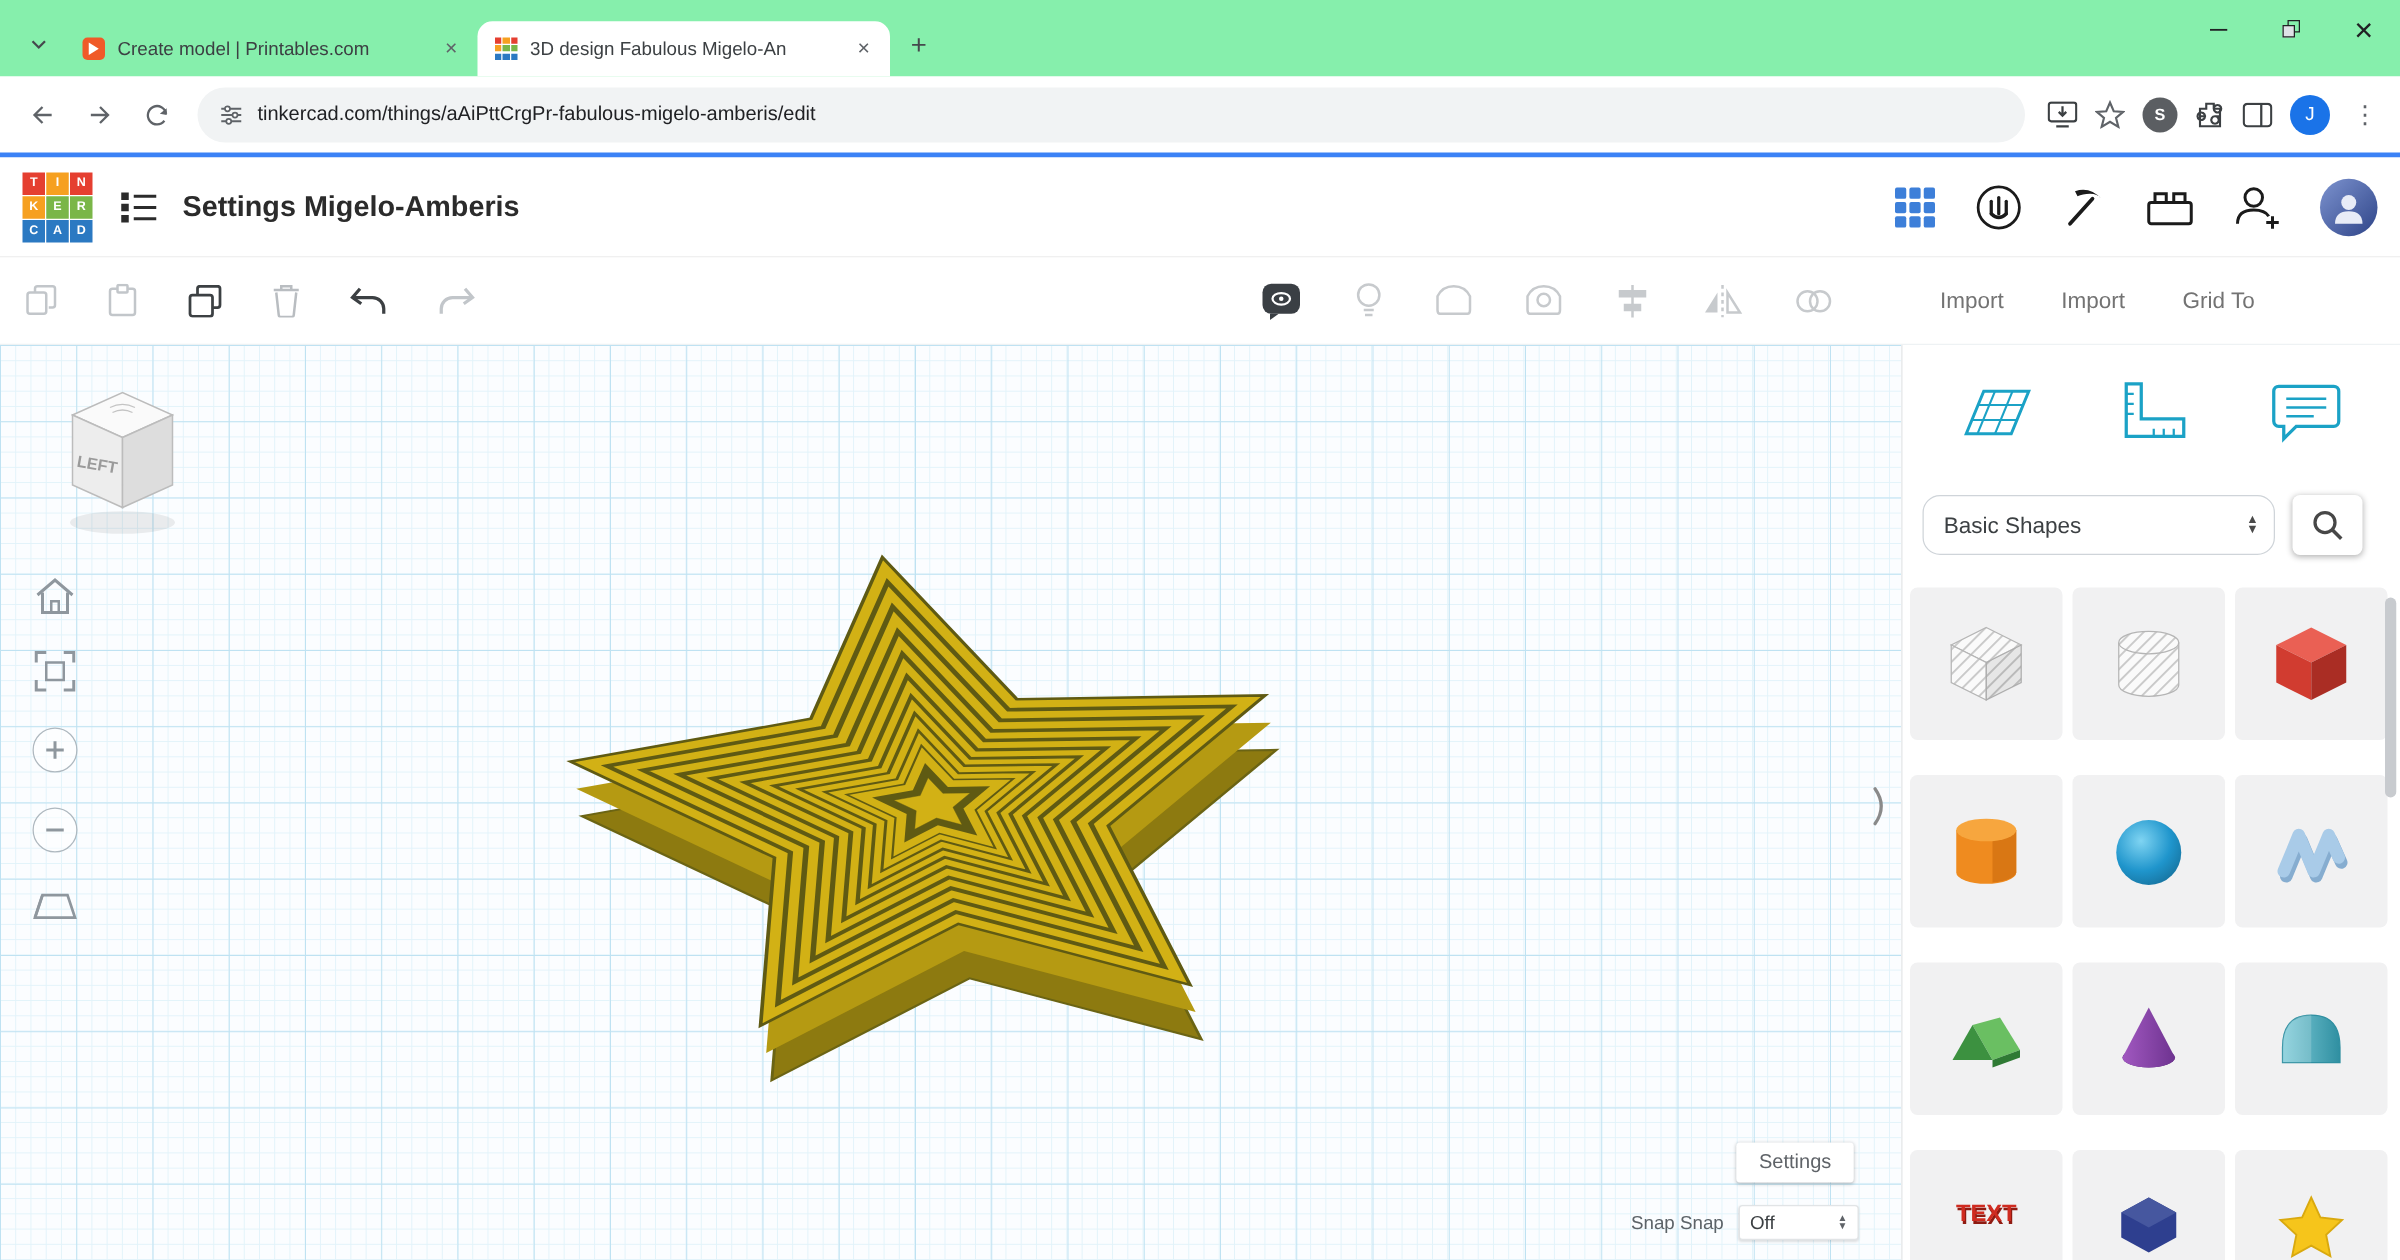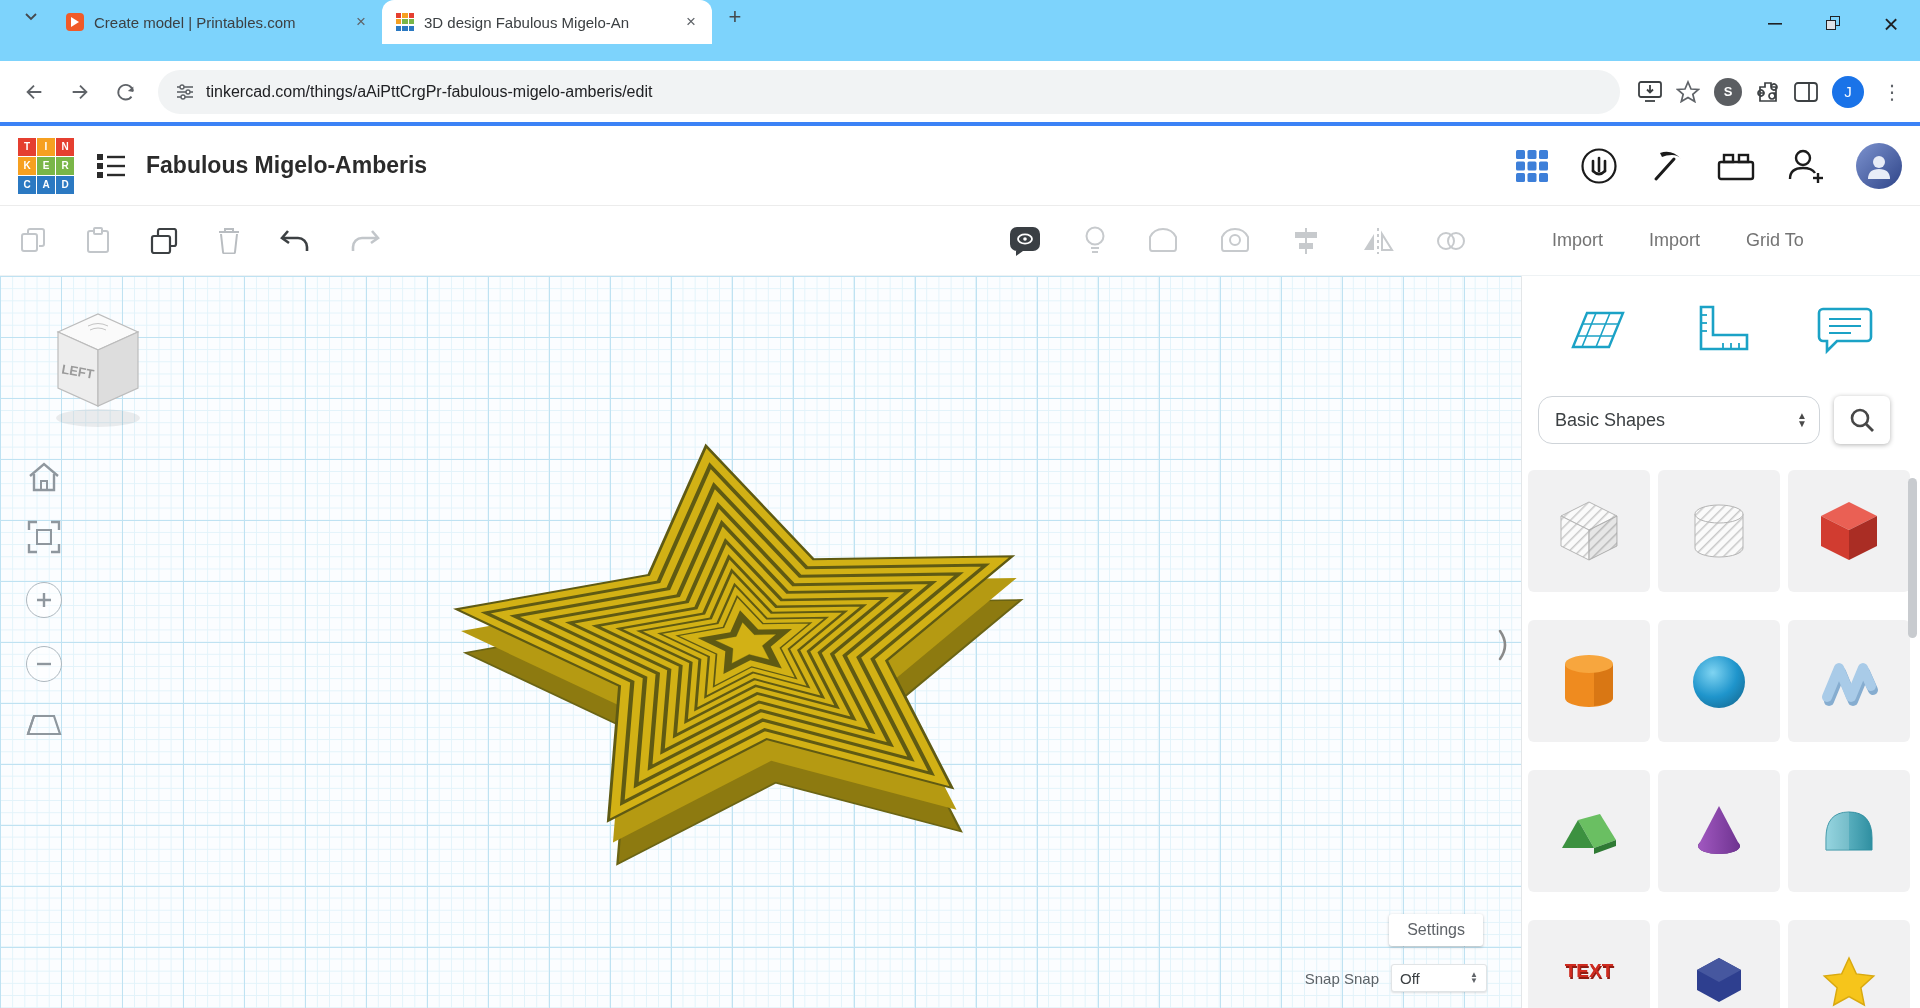--- a/index.html
+++ b/index.html
@@ -1,20 +1,20 @@
 <!DOCTYPE html>
 <html><head>
 <meta charset="utf-8">
 <style>
   * { box-sizing: border-box; margin: 0; padding: 0; }
   html,body { width:1920px; height:1008px; overflow:hidden; background:#fff;
               font-family:"Liberation Sans", sans-serif; }
 
   
-  .tabstrip { height:61px; background:#7dd3fc; display:flex; position:relative; padding-left:10px; }
+  .tabstrip { height:61px; background:#86efac; display:flex; align-items:flex-end; position:relative; padding-left:10px; }
   .tab-search { width:34px; height:34px; margin:0 4px 8px 4px; border-radius:50%; display:flex; align-items:center; justify-content:center; color:#45494d; font-size:13px; }
   .tab { width:330px; height:44px; display:flex; align-items:center; gap:10px; padding:0 10px 0 14px; border-radius:12px 12px 0 0; color:#3c4043; }
   .tab.active { background:#fff; }
   .tab .title { flex:1; font-size:15px; white-space:nowrap; overflow:hidden; }
   .tab .close { font-size:17px; color:#5f6368; width:22px; height:22px; border-radius:50%; display:flex; align-items:center; justify-content:center; }
   .fav { width:18px; height:18px; flex:0 0 18px; }
   .fav-printables { background:#f05a28; border-radius:4px; position:relative; }
   .fav-printables::after { content:""; position:absolute; left:5px; top:4px; border-left:8px solid #fff; border-top:5px solid transparent; border-bottom:5px solid transparent; }
   .fav-grid { display:grid; grid-template-columns:repeat(3,1fr); gap:1px; }
   .fav-grid span { width:100%; height:5px; }
@@ -204,21 +204,21 @@
         <rect x="1" y="1" width="6" height="6"></rect>
         <rect x="1" y="10" width="6" height="6"></rect>
         <rect x="1" y="19" width="6" height="6"></rect>
       </g>
     <g stroke="#2b2b2b" stroke-width="2.4">
         <line x1="11" y1="4" x2="29" y2="4"></line>
         <line x1="11" y1="13" x2="29" y2="13"></line>
         <line x1="11" y1="22" x2="29" y2="22"></line>
       </g>
   </svg>
-  <span class="tc-title">Fabulous Migelo-Amberis</span>
+  <span class="tc-title">Settings Migelo-Amberis</span>
 
   <div class="hdr-right">
     <svg width="36" height="36" viewBox="0 0 36 36">
       <g fill="#3d7fd9">
           <rect x="2" y="2" width="9" height="9" rx="1.5"></rect>
           <rect x="13.5" y="2" width="9" height="9" rx="1.5"></rect>
           <rect x="25" y="2" width="9" height="9" rx="1.5"></rect>
           <rect x="2" y="13.5" width="9" height="9" rx="1.5"></rect>
           <rect x="13.5" y="13.5" width="9" height="9" rx="1.5"></rect>
           <rect x="25" y="13.5" width="9" height="9" rx="1.5"></rect>

